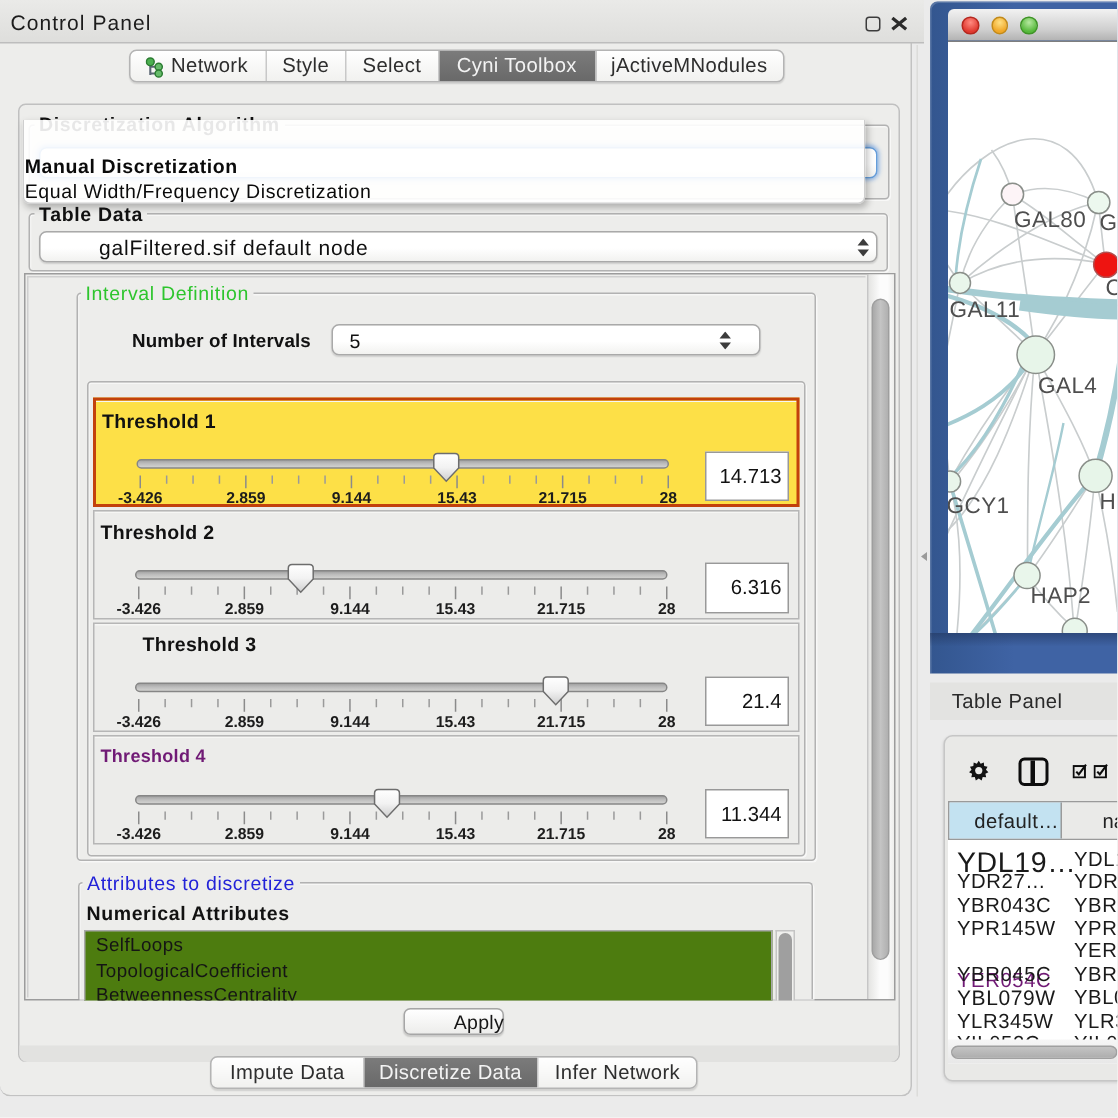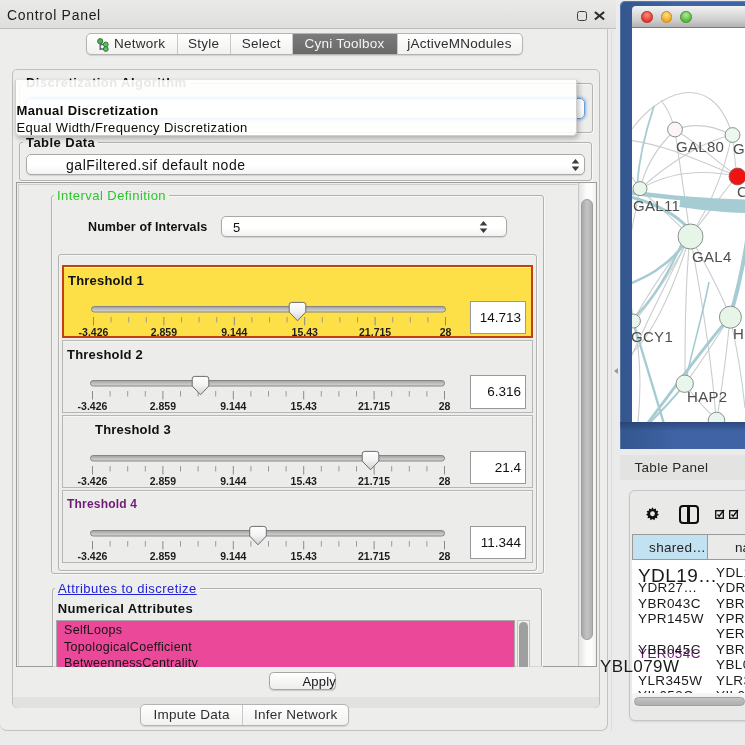--- a/index.html
+++ b/index.html
@@ -244,31 +244,32 @@
         <text x="311.10" y="68.5" text-anchor="middle" font-size="10.5" font-weight="bold" fill="#1c1c1c" font-family="Liberation Sans, sans-serif">21.715</text>
         <text x="381.50" y="68.5" text-anchor="middle" font-size="10.5" font-weight="bold" fill="#1c1c1c" font-family="Liberation Sans, sans-serif">28</text>
         <g transform="translate(195.00,0)">
           <path d="M -8.3,37.9 L -8.3,45 L 0,53.8 L 8.3,45 L 8.3,37.9 Q 8.3,35.4 5.8,35.4 L -5.8,35.4 Q -8.3,35.4 -8.3,37.9 Z" fill="url(#thm)" stroke="#6d6d6d" stroke-width="1"></path>
         </g>
       </svg>
     </div>
     <div class="ab" style="left:470px;top:525.7px;width:56px;height:33.5px;background:#fff;border:1px solid #999;"></div>
     <div class="ab" style="left:470px;top:534.7px;width:51px;font-size:13.5px;color:#111;text-align:right;">11.344</div>
     <div class="grp" style="left:51.8px;top:587.5px;width:490.5px;height:78px;border-bottom:none;border-radius:3px 3px 0 0;"></div>
-    <div class="gtitle" style="left:55px;top:582px;color:#2222d8;text-decoration:underline;">Attributes to discretize</div>
+    <div class="gtitle" style="left:55px;top:582px;color:#2222d8;">Attributes to discretize</div>
     <div class="ab bold" style="left:57.7px;top:601px;font-size:13px;color:#111;letter-spacing:0.4px;">Numerical Attributes</div>
-    <div class="ab" style="left:56px;top:619.5px;width:459px;height:47px;background:#ec4899;border:1px solid #a8a8a8;border-bottom:none;overflow:hidden;">
+    <div class="ab" style="left:56px;top:619.5px;width:459px;height:47px;background:#4d7c0f;border:1px solid #a8a8a8;border-bottom:none;overflow:hidden;">
       <div style="position:absolute;left:7px;top:1.5px;font-size:12.5px;color:#151515;line-height:16.6px;letter-spacing:0.3px;">SelfLoops<br>TopologicalCoefficient<br>BetweennessCentrality</div>
     </div>
     <div class="ab" style="left:516.5px;top:619.5px;width:13px;height:47px;background:#f0f0ee;border:1px solid #c4c4c4;border-bottom:none;"></div>
     <div class="ab" style="left:518.5px;top:621.5px;width:9px;height:45px;background:#9f9f9f;border-radius:5px 5px 0 0;"></div>
     <div class="ab" style="left:269px;top:671.5px;width:67px;height:18px;background:linear-gradient(#ffffff,#ededeb);border:1px solid #a6a6a6;border-radius:4.5px;box-shadow:0 1px 1px rgba(0,0,0,0.15);"></div>
     <div class="ab" style="left:269px;top:673.5px;width:67px;text-align:right;font-size:13px;color:#161616;letter-spacing:0.2px;">Apply</div>
     <div class="seg" style="left:140.3px;top:703.8px;height:22px;">
       <div class="s" style="width:101.5px;">Impute Data</div>
+      <div class="s sel" style="width:116px;">Discretize Data</div>
       <div class="s" style="width:105.7px;">Infer Network</div>
     </div>
     <div class="ab" style="left:611px;top:30px;width:1px;height:701px;background:#dcdcda;"></div>
     <div class="ab" style="left:614px;top:368px;width:0;height:0;border-top:3.5px solid transparent;border-bottom:3.5px solid transparent;border-right:4.5px solid #9a9a9a;"></div>
     <div class="ab" style="left:620px;top:1px;width:125px;height:448px;background:linear-gradient(90deg,#33568f,#3f63a4 45%);border-radius:5px 0 0 0;box-shadow:inset 1px 1px 0 rgba(255,255,255,0.18);"></div>
     <div class="ab" style="left:632px;top:6px;width:113px;height:22px;background:linear-gradient(#f2f2f2,#cfcfcf 65%,#b2b2b2);border-bottom:1px solid #7e7e7e;border-radius:4px 0 0 0;"></div>
     <div class="ab" style="left:641.2px;top:11.2px;width:11.6px;height:11.6px;border-radius:50%;background:radial-gradient(circle at 50% 30%, #ff8a80, #e03a30 70%);border:1px solid #b5281f;"></div>
     <div class="ab" style="left:660.7px;top:11.2px;width:11.6px;height:11.6px;border-radius:50%;background:radial-gradient(circle at 50% 30%, #ffe083, #f0a828 70%);border:1px solid #c28a1a;"></div>
     <div class="ab" style="left:680.2px;top:11.2px;width:11.6px;height:11.6px;border-radius:50%;background:radial-gradient(circle at 50% 30%, #b6e8a0, #57b93c 70%);border:1px solid #3f9427;"></div>
     <div class="ab" style="left:632px;top:28px;width:113px;height:394px;background:#ffffff;overflow:hidden;">
@@ -346,35 +347,35 @@
       <rect x="0.7" y="1.7" width="7.6" height="7.6" fill="none" stroke="#0d0d0d" stroke-width="1.3"></rect>
       <path d="M2.5,5.4 L4.2,7.2 L9,0.8" fill="none" stroke="#0d0d0d" stroke-width="1.4"></path>
     </svg>
     <svg class="ab" style="left:728.7px;top:509px" width="10" height="10" viewBox="0 0 10 10">
       <rect x="0.7" y="1.7" width="7.6" height="7.6" fill="none" stroke="#0d0d0d" stroke-width="1.3"></rect>
       <path d="M2.5,5.4 L4.2,7.2 L9,0.8" fill="none" stroke="#0d0d0d" stroke-width="1.4"></path>
     </svg>
     <div class="ab" style="left:632px;top:534px;width:113px;height:26px;border:1px solid #9a9a9a;border-right:none;"></div>
     <div class="ab" style="left:633px;top:535px;width:74.5px;height:24px;background:#c3e2f1;border-right:1px solid #9a9a9a;"></div>
     <div class="ab" style="left:707.5px;top:535px;width:37.5px;height:24px;background:#eaeae8;"></div>
-    <div class="ab" style="left:633px;top:540px;width:73px;text-align:right;font-size:13.5px;color:#222;letter-spacing:0.3px;">shared…</div>
+    <div class="ab" style="left:633px;top:540px;width:73px;text-align:right;font-size:13.5px;color:#222;letter-spacing:0.3px;">default…</div>
     <div class="ab" style="left:735px;top:540px;font-size:13.5px;color:#222;">na</div>
     <div class="ab" style="left:632px;top:560px;width:113px;height:149px;background:#fff;overflow:hidden;"></div>
     <div class="ab" style="left:638px;top:565.0px;font-size:19px;color:#1a1a1a;letter-spacing:0.4px;">YDL19…</div>
     <div class="ab" style="left:716px;top:565.0px;font-size:13.5px;color:#1a1a1a;letter-spacing:0.4px;">YDL1</div>
     <div class="ab" style="left:638px;top:580.4px;font-size:13.5px;color:#1a1a1a;letter-spacing:0.4px;">YDR27…</div>
     <div class="ab" style="left:716px;top:580.4px;font-size:13.5px;color:#1a1a1a;letter-spacing:0.4px;">YDR2</div>
     <div class="ab" style="left:638px;top:595.7px;font-size:13.5px;color:#1a1a1a;letter-spacing:0.4px;">YBR043C</div>
     <div class="ab" style="left:716px;top:595.7px;font-size:13.5px;color:#1a1a1a;letter-spacing:0.4px;">YBR0</div>
     <div class="ab" style="left:638px;top:611.1px;font-size:13.5px;color:#1a1a1a;letter-spacing:0.4px;">YPR145W</div>
     <div class="ab" style="left:716px;top:611.1px;font-size:13.5px;color:#1a1a1a;letter-spacing:0.4px;">YPR1</div>
     <div class="ab" style="left:638px;top:626.4px;font-size:13.5px;color:#701a75;letter-spacing:0.4px;margin-top:20px;">YER054C</div>
     <div class="ab" style="left:716px;top:626.4px;font-size:13.5px;color:#1a1a1a;letter-spacing:0.4px;">YER0</div>
     <div class="ab" style="left:638px;top:641.8px;font-size:13.5px;color:#1a1a1a;letter-spacing:0.4px;">YBR045C</div>
     <div class="ab" style="left:716px;top:641.8px;font-size:13.5px;color:#1a1a1a;letter-spacing:0.4px;">YBR0</div>
-    <div class="ab" style="left:600px;top:657.2px;font-size:17px;color:#1a1a1a;letter-spacing:0.4px;">YBL079W</div>
+    <div class="ab" style="left:638px;top:657.2px;font-size:14px;color:#1a1a1a;letter-spacing:0.4px;">YBL079W</div>
     <div class="ab" style="left:716px;top:657.2px;font-size:13.5px;color:#1a1a1a;letter-spacing:0.4px;">YBL0</div>
     <div class="ab" style="left:638px;top:672.5px;font-size:13.5px;color:#1a1a1a;letter-spacing:0.4px;">YLR345W</div>
     <div class="ab" style="left:716px;top:672.5px;font-size:13.5px;color:#1a1a1a;letter-spacing:0.4px;">YLR3</div>
     <div class="ab" style="left:638px;top:687.9px;font-size:13.5px;color:#1a1a1a;letter-spacing:0.4px;">YIL052C</div>
     <div class="ab" style="left:716px;top:687.9px;font-size:13.5px;color:#1a1a1a;letter-spacing:0.4px;">YIL0</div>
     <div class="ab" style="left:632px;top:693px;width:113px;height:16px;background:linear-gradient(#f6f6f6,#e8e8e8);"></div>
     <div class="ab" style="left:634px;top:697px;width:111px;height:8.5px;background:linear-gradient(#c4c4c4,#aeaeae);border:1px solid #a0a0a0;border-radius:5px;"></div>
   </div>
 </body></html>

